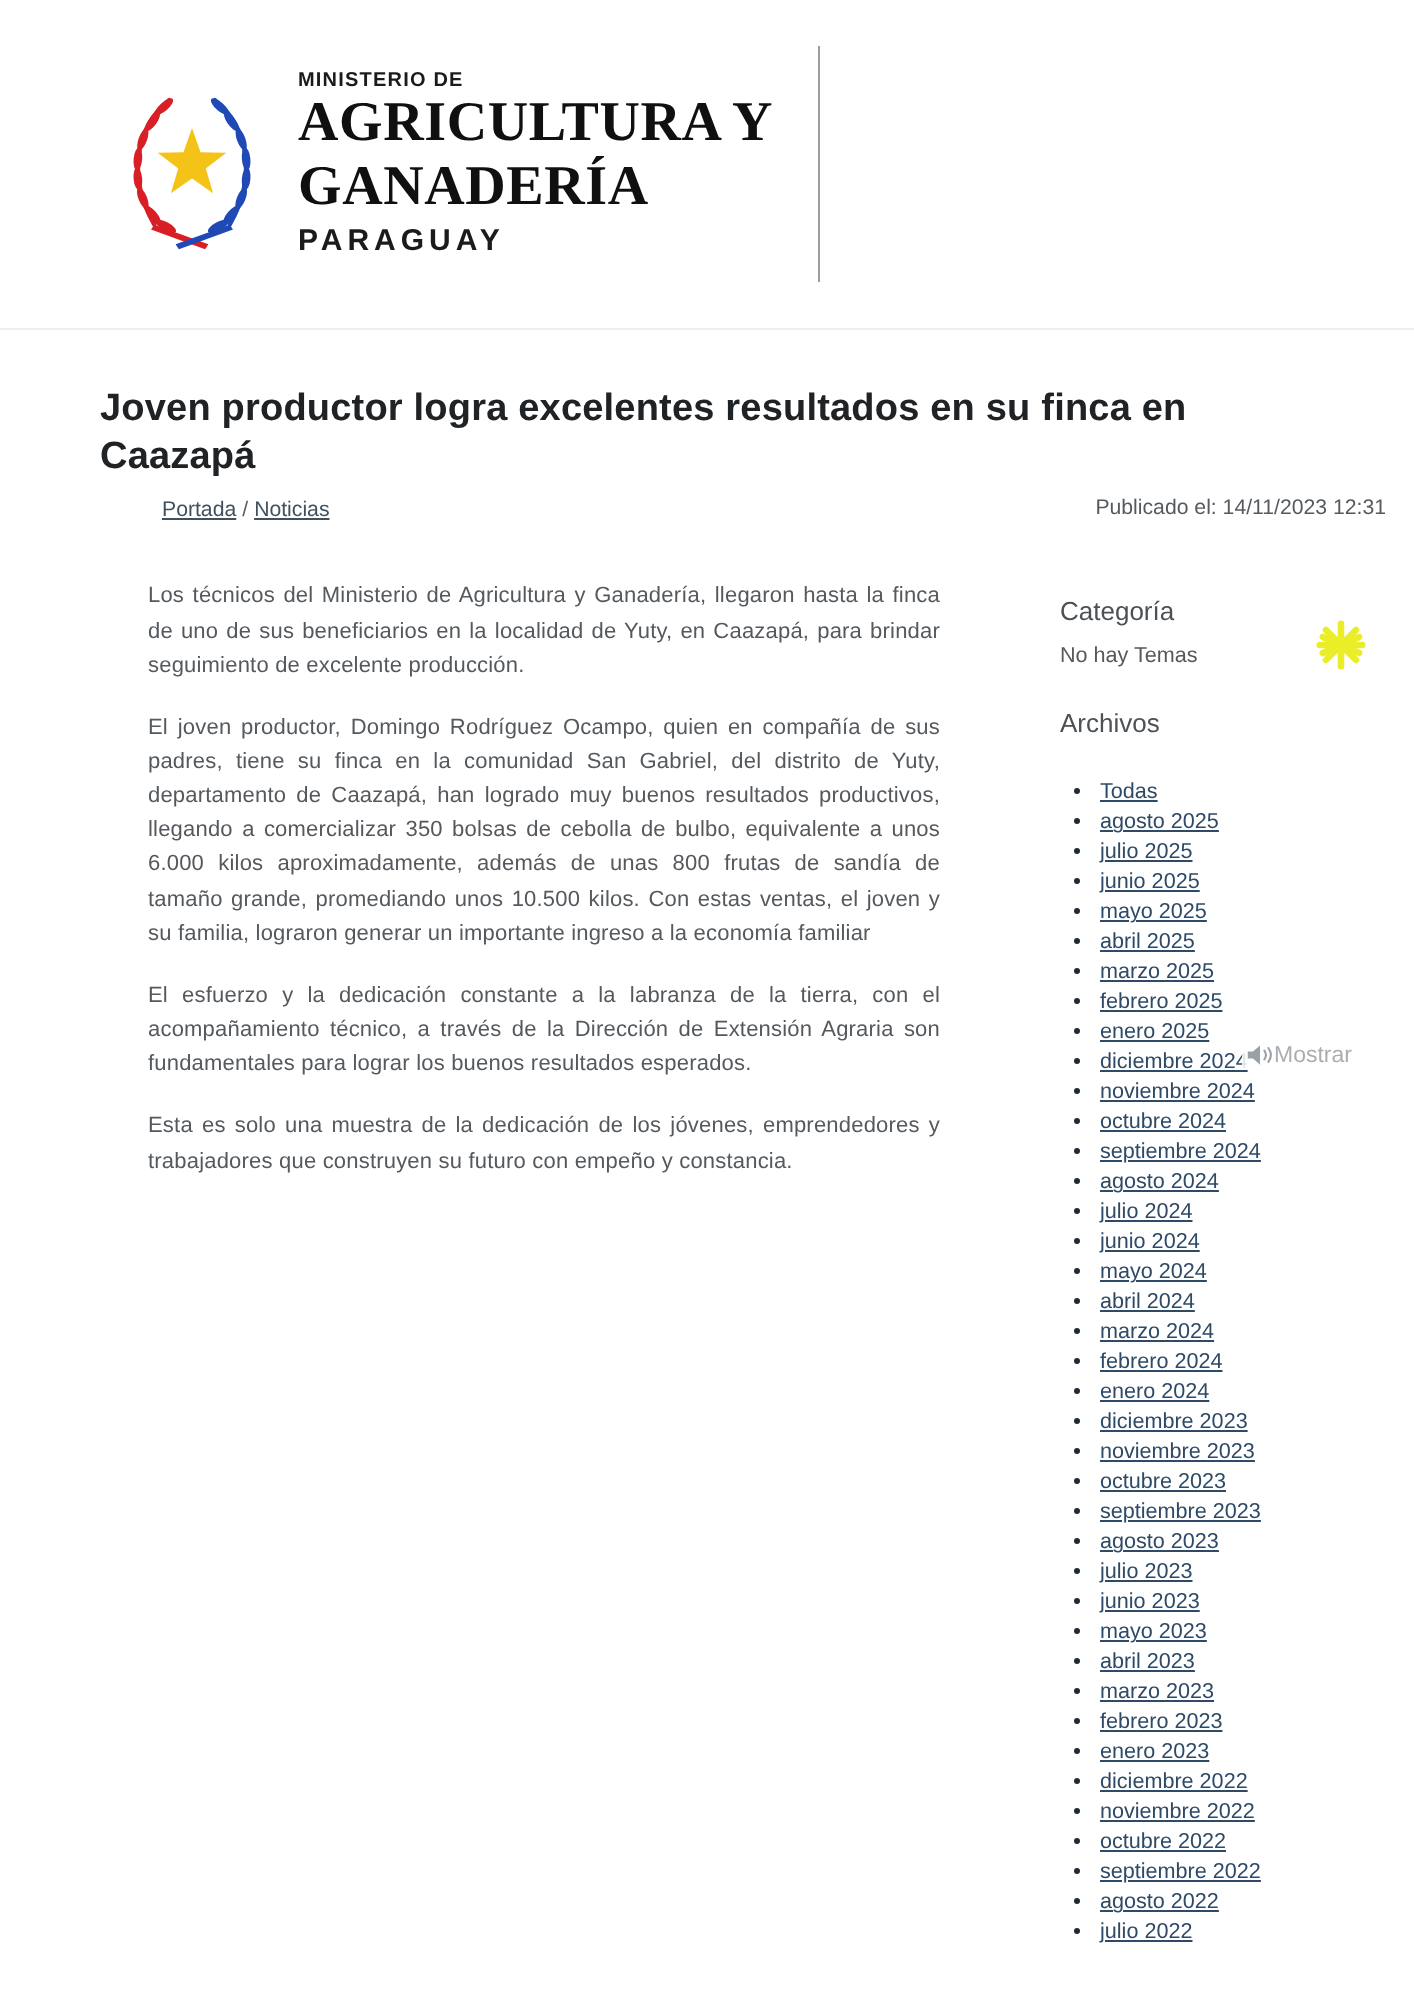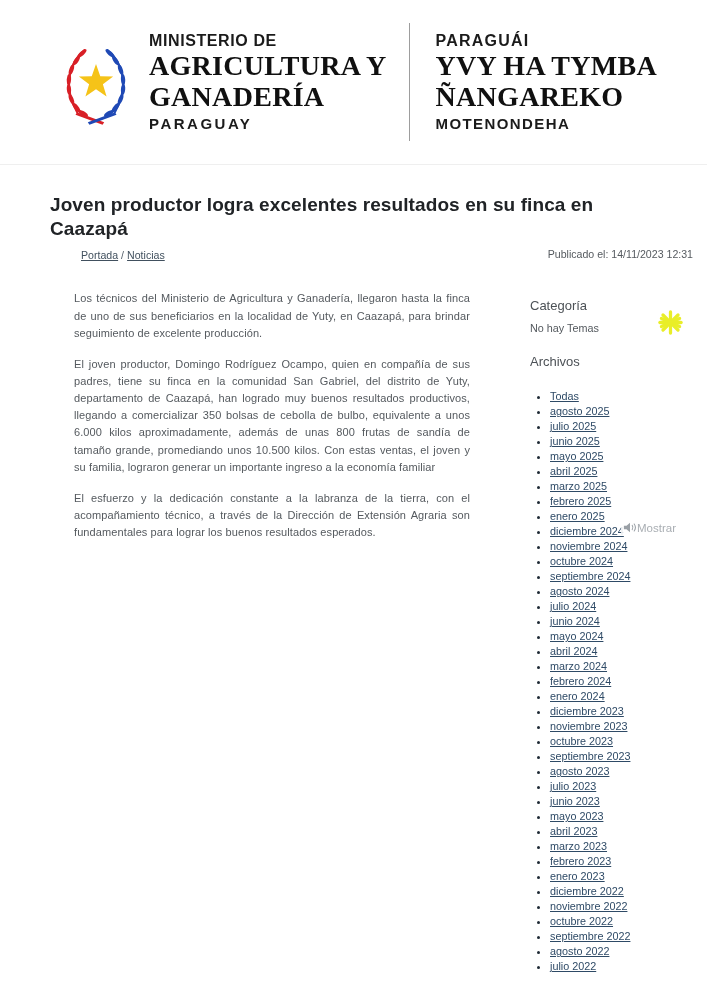--- a/index.html
+++ b/index.html
@@ -6,21 +6,21 @@
   html,body { width:707px; background:#ffffff; font-family:"Liberation Sans", sans-serif; }
   body { position:relative; height:1000px; overflow:hidden; color:#54595e; }
 
   
   .site-header{
     height:165px; display:flex; align-items:center;
     padding-left:55px; border-bottom:1px solid #efefef; background:#fff;
   }
   .crest{ width:82px; height:94px; flex:0 0 auto; }
   .brand-es{ margin-left:12px; }
-  .brand-line-small{ font-size:16px; font-weight:600; color:#1b1b1b; letter-spacing:.6px; }
+  .brand-line-small{ font-size:10px; font-weight:600; color:#1b1b1b; letter-spacing:.6px; }
   .brand-line-serif{ font-family:"Liberation Serif", serif; font-weight:700; font-size:28px; line-height:1.12; color:#101010; letter-spacing:.3px; }
   .brand-line-bottom{ font-size:15px; font-weight:700; color:#1b1b1b; letter-spacing:2.5px; margin-top:3px; }
   .brand-divider{ width:1px; height:118px; background:#9d9d9d; margin:0 26px 0 22px; }
   .brand-gn .brand-line-small{ letter-spacing:1.2px; }
   .brand-gn .brand-line-bottom{ letter-spacing:1.4px; }
 
   
   .main{ padding:28px 0 0 50px; position:relative; }
   .page-title{
     font-size:19px; font-weight:700; color:#202326; line-height:1.25;
@@ -94,26 +94,20 @@
 
   <div class="brand-es">
     <div class="brand-line-small">MINISTERIO DE</div>
     <div class="brand-line-serif">AGRICULTURA Y</div>
     <div class="brand-line-serif">GANADERÍA</div>
     <div class="brand-line-bottom">PARAGUAY</div>
   </div>
 
   <div class="brand-divider"></div>
 
-  <div class="brand-gn">
-    <div class="brand-line-small">PARAGUÁI</div>
-    <div class="brand-line-serif">YVY HA TYMBA</div>
-    <div class="brand-line-serif">ÑANGAREKO</div>
-    <div class="brand-line-bottom">MOTENONDEHA</div>
-  </div>
 </header>
 
 <main class="main">
 
   <h1 class="page-title">Joven productor logra excelentes resultados en su finca en Caazapá</h1>
 
   <div class="meta-row">
     <nav class="breadcrumb">
       <div>
         <a>Portada</a><span class="sep">/</span><a>Noticias</a>
@@ -121,20 +115,21 @@
     </nav>
     <div class="published">Publicado el: 14/11/2023 12:31</div>
   </div>
 
   <div class="columns">
 
     <article class="article-col">
         <p>Los técnicos del Ministerio de Agricultura y Ganadería, llegaron hasta la finca de uno de sus beneficiarios en la localidad de Yuty, en Caazapá, para brindar seguimiento de excelente producción.</p>
         <p>El joven productor,  Domingo Rodríguez Ocampo, quien en compañía de sus padres, tiene su finca en la comunidad San Gabriel, del distrito de Yuty, departamento de Caazapá,  han logrado muy buenos resultados productivos, llegando a comercializar 350 bolsas de cebolla de bulbo, equivalente a unos 6.000 kilos  aproximadamente, además de  unas 800 frutas de sandía de tamaño grande,  promediando unos 10.500 kilos. Con estas ventas, el joven y su familia, lograron  generar un importante ingreso a la economía familiar</p>
         <p>El esfuerzo y la dedicación constante a la labranza de la tierra, con el acompañamiento técnico, a través de la Dirección de Extensión Agraria son fundamentales para lograr los buenos resultados esperados.</p>
+        <p>Esta es solo una muestra de la dedicación de los jóvenes, emprendedores y trabajadores que construyen su futuro con empeño y constancia.</p>
       </article>
 
     <aside class="sidebar">
       <div class="side-heading">Categoría</div>
       <div class="side-empty">No hay Temas</div>
       <div class="side-heading archivos">Archivos</div>
       <ul class="archives-list">
           <li><a>Todas</a></li>
           <li><a>agosto 2025</a></li>
           <li><a>julio 2025</a></li>

